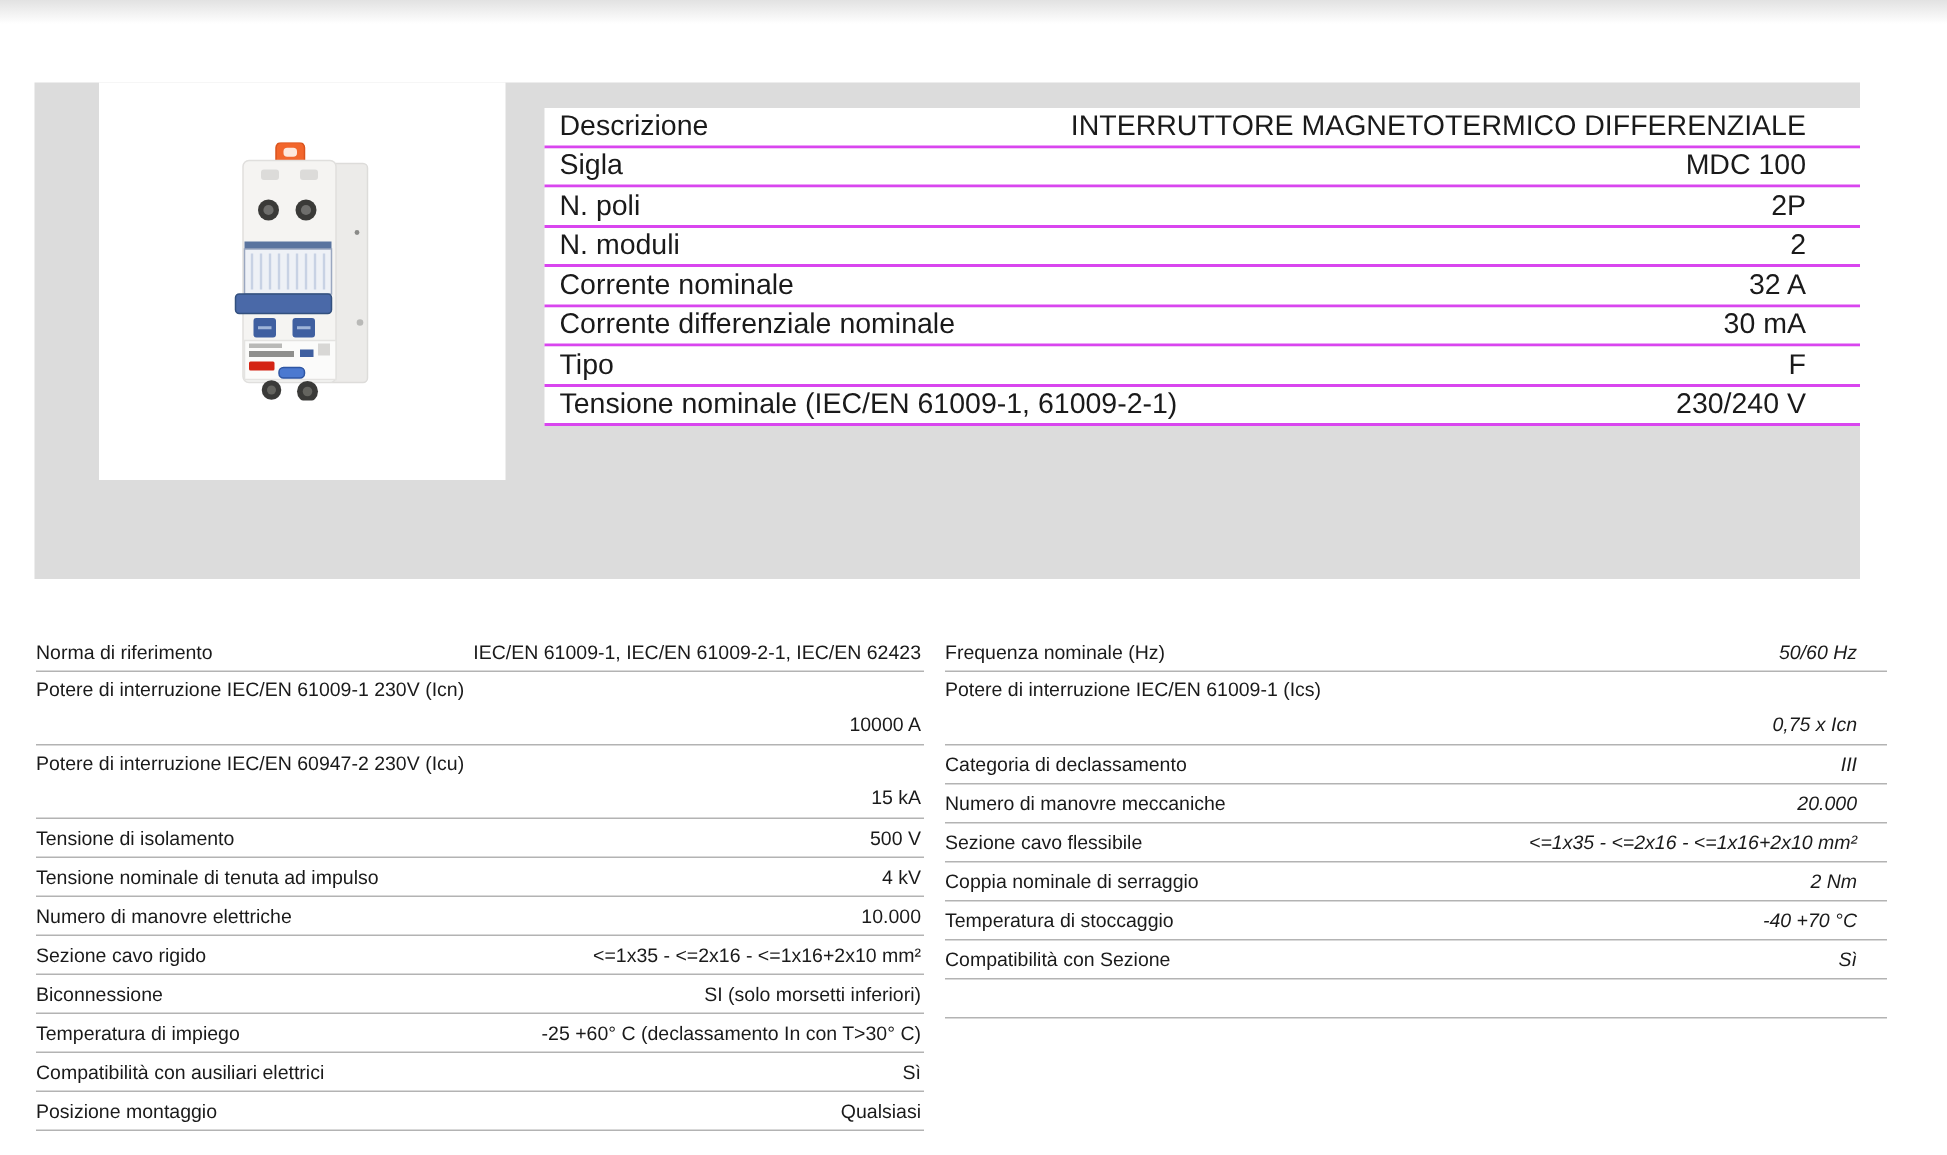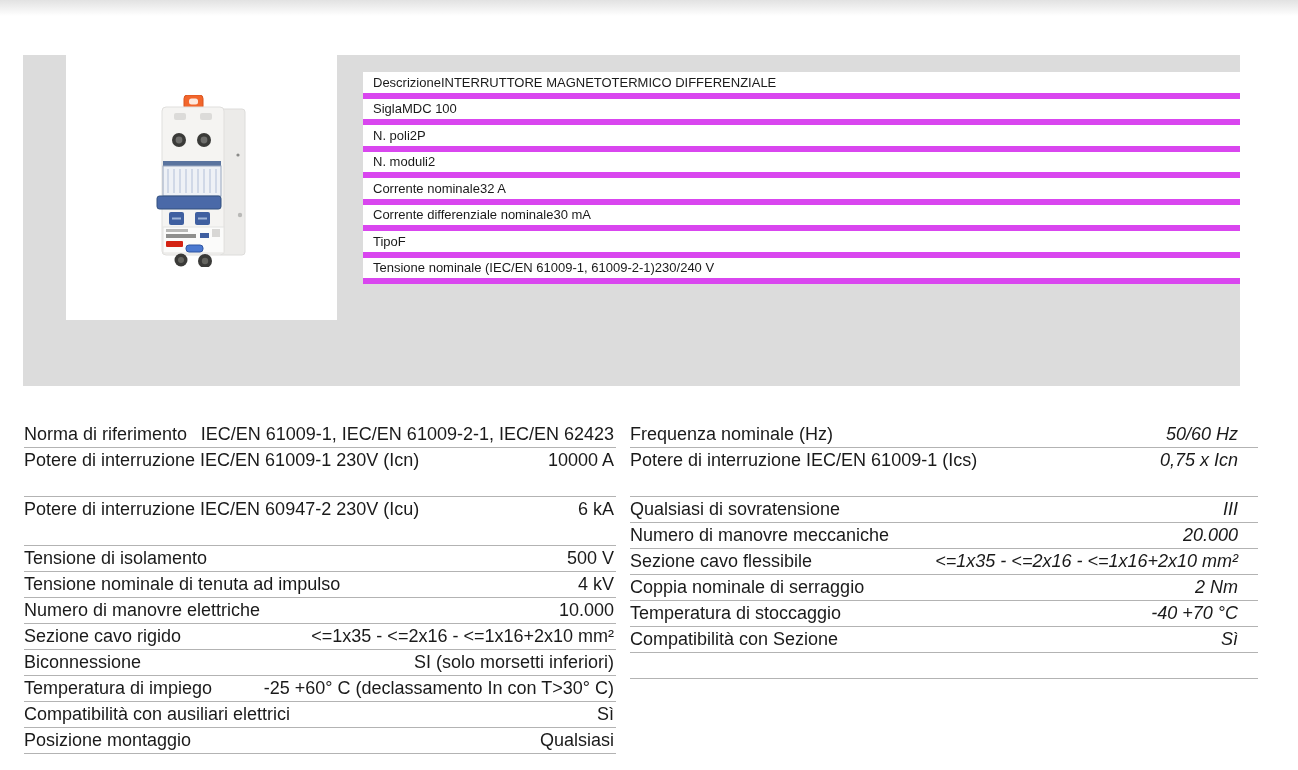--- a/index.html
+++ b/index.html
@@ -9,33 +9,33 @@
   }
   .top-shade{position:absolute;top:0;left:0;width:1298px;height:16px;
     background:linear-gradient(#e2e2e2,#ffffff);}
   
   .panel{position:absolute;left:23px;top:55px;width:1217px;height:331px;background:#dcdcdc;}
   .product-box{position:absolute;left:43px;top:0;width:271px;height:265px;background:#ffffff;}
   .breaker-svg{position:absolute;left:82px;top:40px;}
   
   .top-table{position:absolute;left:340px;top:17px;width:877px;}
   .trow{display:flex;align-items:center;height:26.5px;box-sizing:border-box;
-    background:#ffffff;border-bottom:6px solid #d946ef;font-size:13px;line-height:25px;}
+    background:#ffffff;border-bottom:2px solid #d946ef;font-size:19px;line-height:25px;}
   .trow .tl{padding-left:10px;white-space:nowrap;}
-  .trow .tv{flex:1;padding-right:36px;white-space:nowrap;}
+  .trow .tv{flex:1;text-align:right;padding-right:36px;white-space:nowrap;}
   
-  .bcol{position:absolute;top:421px;font-size:18px;}
+  .bcol{position:absolute;top:421px;font-size:13px;}
   .bcol.left{left:24px;width:592px;}
   .bcol.right{left:630px;width:628px;}
   .brow{display:flex;justify-content:space-between;align-items:center;height:26px;
     box-sizing:border-box;border-bottom:1px solid #b3b3b3;}
   .brow .bl{white-space:nowrap;}
   .brow .bv{text-align:right;white-space:nowrap;padding-right:2px;}
   .bcol.right .brow .bv{padding-right:20px;font-style:italic;}
-  .brow.dbl{height:49px;flex-direction:row;align-items:stretch;justify-content:space-between;
+  .brow.dbl{height:49px;flex-direction:column;align-items:stretch;justify-content:space-between;
     padding:3px 0 4px 0;}
   .brow.dbl .bl{line-height:18px;}
   .brow.dbl .bv{line-height:18px;}
   .brow.empty{height:26px;}
 </style>
 </head>
 <body>
 
 <div class="page">
   <div class="top-shade"></div>
@@ -139,21 +139,21 @@
     <div class="brow" style="height:27px">
       <span class="bl">Norma di riferimento</span>
       <span class="bv">IEC/EN 61009-1, IEC/EN 61009-2-1, IEC/EN 62423</span>
     </div>
     <div class="brow dbl">
       <span class="bl">Potere di interruzione IEC/EN 61009-1 230V (Icn)</span>
       <span class="bv">10000 A</span>
     </div>
     <div class="brow dbl">
       <span class="bl">Potere di interruzione IEC/EN 60947-2 230V (Icu)</span>
-      <span class="bv">6 kA</span>
+      <span class="bv">15 kA</span>
     </div>
     <div class="brow">
       <span class="bl">Tensione di isolamento</span>
       <span class="bv">500 V</span>
     </div>
     <div class="brow">
       <span class="bl">Tensione nominale di tenuta ad impulso</span>
       <span class="bv">4 kV</span>
     </div>
     <div class="brow">
@@ -185,21 +185,21 @@
   <div class="bcol right">
     <div class="brow" style="height:27px">
       <span class="bl">Frequenza nominale (Hz)</span>
       <span class="bv">50/60 Hz</span>
     </div>
     <div class="brow dbl">
       <span class="bl">Potere di interruzione IEC/EN 61009-1 (Ics)</span>
       <span class="bv">0,75 x Icn</span>
     </div>
     <div class="brow">
-      <span class="bl">Qualsiasi di sovratensione</span>
+      <span class="bl">Categoria di declassamento</span>
       <span class="bv">III</span>
     </div>
     <div class="brow">
       <span class="bl">Numero di manovre meccaniche</span>
       <span class="bv">20.000</span>
     </div>
     <div class="brow">
       <span class="bl">Sezione cavo flessibile</span>
       <span class="bv">&lt;=1x35 - &lt;=2x16 - &lt;=1x16+2x10 mm²</span>
     </div>

